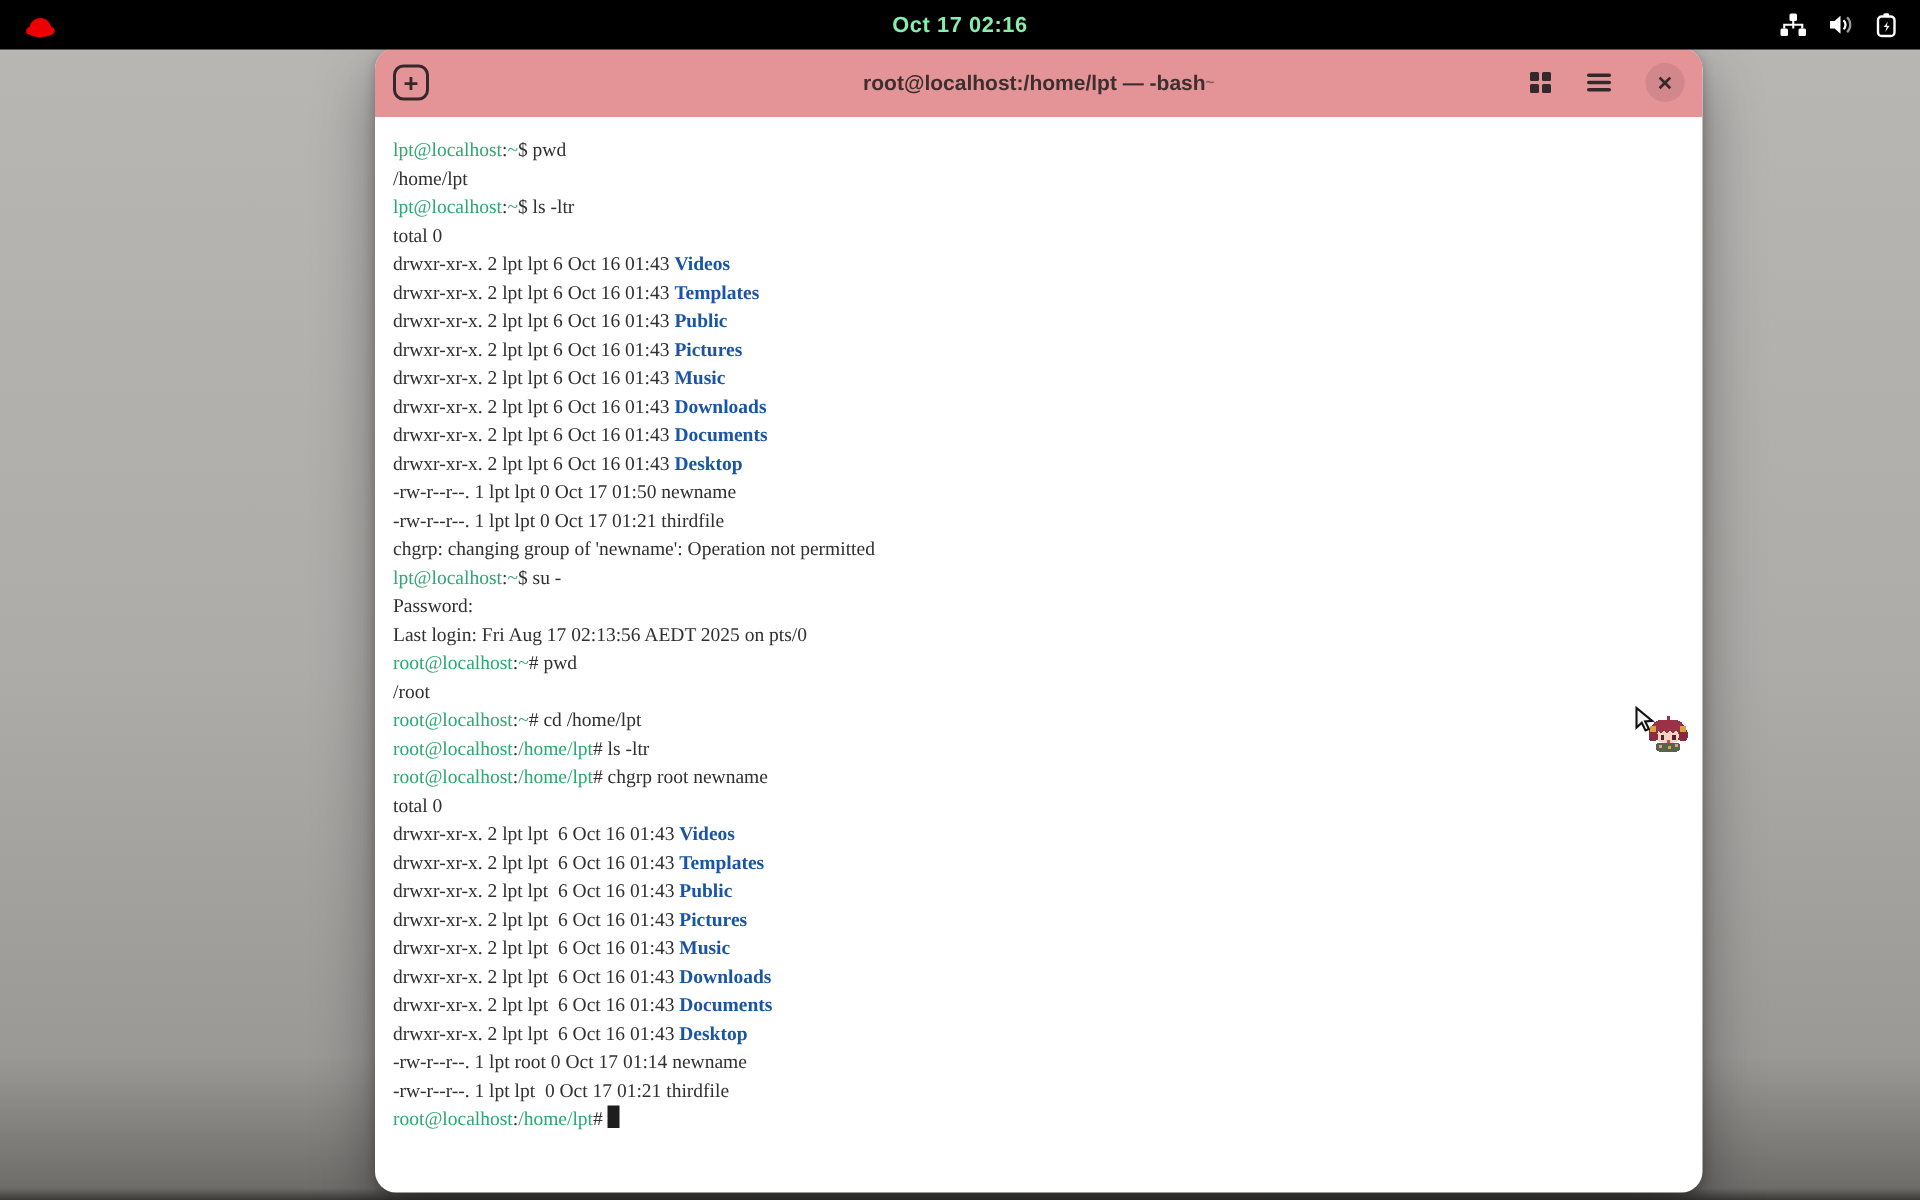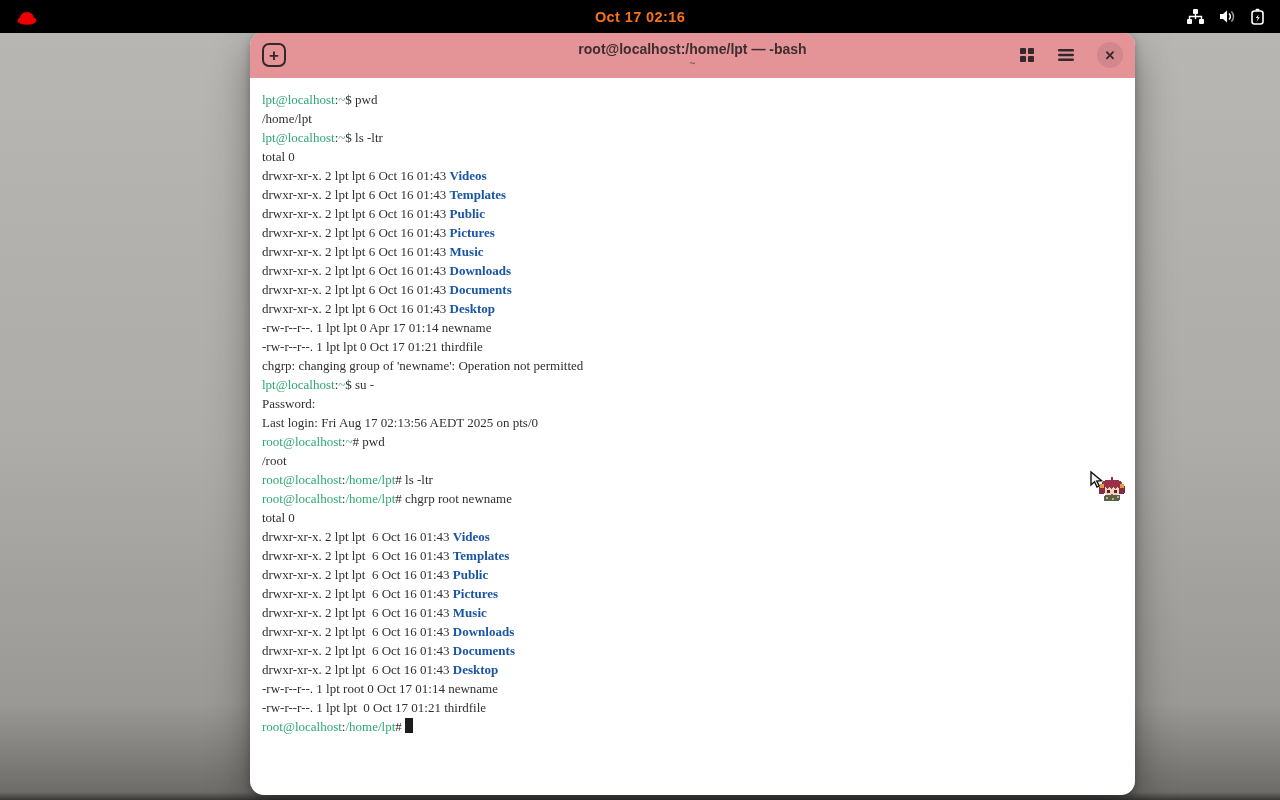--- a/index.html
+++ b/index.html
@@ -22,41 +22,41 @@
 
   
   .topbar{
     position:absolute;left:0;top:0;width:1280px;height:33px;
     background:var(--topbar_bg);
     display:flex;align-items:center;justify-content:space-between;
     padding:0 14px;z-index:50;
   }
   .topbar .clock{
     position:absolute;left:0;right:0;text-align:center;
-    color:#f97316;font-weight:bold;font-size:14.5px;letter-spacing:.4px;
+    color:#86efac;font-weight:bold;font-size:14.5px;letter-spacing:.4px;
   }
   .tray{display:flex;gap:13px;align-items:center;z-index:2;}
   .tray svg{display:block;}
 
   
   .window{
     position:absolute;left:250px;top:32px;width:885px;height:763px;
     border-radius:14px;
     background:var(--terminal_bg);
     box-shadow:0 18px 40px rgba(0,0,0,.38), 0 2px 8px rgba(0,0,0,.25);
     overflow:hidden;z-index:10;
   }
   .titlebar{
     height:46px;background:var(--titlebar);
     display:flex;align-items:center;justify-content:space-between;
     padding:0 12px;position:relative;
   }
   .title-center{
     position:absolute;left:0;right:0;top:0;height:100%;
-    display:flex;flex-direction:column;align-items:center;justify-content:center;
+    display:flex;flex-direction:row;align-items:center;justify-content:center;
     pointer-events:none;
   }
   .title-main{
     color:var(--titlebar_text);font-weight:bold;font-size:14px;line-height:17px;
   }
   .title-sub{
     color:rgba(62,46,48,.55);font-size:10px;line-height:11px;font-weight:bold;
   }
   .newtab-btn{
     width:24px;height:24px;border:2px solid #35282a;border-radius:7px;
@@ -162,28 +162,29 @@
       <div class="term-line"><span class="t-green">lpt@localhost</span><span class="t-fg">:</span><span class="t-green">~</span><span class="t-fg">$ ls -ltr</span></div>
       <div class="term-line"><span class="t-fg">total 0</span></div>
       <div class="term-line"><span class="t-fg">drwxr-xr-x. 2 lpt lpt 6 Oct 16 01:43 </span><span class="t-dir">Videos</span></div>
       <div class="term-line"><span class="t-fg">drwxr-xr-x. 2 lpt lpt 6 Oct 16 01:43 </span><span class="t-dir">Templates</span></div>
       <div class="term-line"><span class="t-fg">drwxr-xr-x. 2 lpt lpt 6 Oct 16 01:43 </span><span class="t-dir">Public</span></div>
       <div class="term-line"><span class="t-fg">drwxr-xr-x. 2 lpt lpt 6 Oct 16 01:43 </span><span class="t-dir">Pictures</span></div>
       <div class="term-line"><span class="t-fg">drwxr-xr-x. 2 lpt lpt 6 Oct 16 01:43 </span><span class="t-dir">Music</span></div>
       <div class="term-line"><span class="t-fg">drwxr-xr-x. 2 lpt lpt 6 Oct 16 01:43 </span><span class="t-dir">Downloads</span></div>
       <div class="term-line"><span class="t-fg">drwxr-xr-x. 2 lpt lpt 6 Oct 16 01:43 </span><span class="t-dir">Documents</span></div>
       <div class="term-line"><span class="t-fg">drwxr-xr-x. 2 lpt lpt 6 Oct 16 01:43 </span><span class="t-dir">Desktop</span></div>
-      <div class="term-line"><span class="t-fg">-rw-r--r--. 1 lpt lpt 0 Apr 17 01:14 newname</span></div>
+      <div class="term-line"><span class="t-fg">-rw-r--r--. 1 lpt lpt 0 Oct 17 01:50 newname</span></div>
       <div class="term-line"><span class="t-fg">-rw-r--r--. 1 lpt lpt 0 Oct 17 01:21 thirdfile</span></div>
       <div class="term-line"><span class="t-fg">chgrp: changing group of 'newname': Operation not permitted</span></div>
       <div class="term-line"><span class="t-green">lpt@localhost</span><span class="t-fg">:</span><span class="t-green">~</span><span class="t-fg">$ su -</span></div>
       <div class="term-line"><span class="t-fg">Password:</span></div>
       <div class="term-line"><span class="t-fg">Last login: Fri Aug 17 02:13:56 AEDT 2025 on pts/0</span></div>
       <div class="term-line"><span class="t-green">root@localhost</span><span class="t-fg">:</span><span class="t-green">~</span><span class="t-fg"># pwd</span></div>
       <div class="term-line"><span class="t-fg">/root</span></div>
+      <div class="term-line"><span class="t-green">root@localhost</span><span class="t-fg">:</span><span class="t-green">~</span><span class="t-fg"># cd /home/lpt</span></div>
       <div class="term-line"><span class="t-green">root@localhost</span><span class="t-fg">:</span><span class="t-green">/home/lpt</span><span class="t-fg"># ls -ltr</span></div>
       <div class="term-line"><span class="t-green">root@localhost</span><span class="t-fg">:</span><span class="t-green">/home/lpt</span><span class="t-fg"># chgrp root newname</span></div>
       <div class="term-line"><span class="t-fg">total 0</span></div>
       <div class="term-line"><span class="t-fg">drwxr-xr-x. 2 lpt lpt  6 Oct 16 01:43 </span><span class="t-dir">Videos</span></div>
       <div class="term-line"><span class="t-fg">drwxr-xr-x. 2 lpt lpt  6 Oct 16 01:43 </span><span class="t-dir">Templates</span></div>
       <div class="term-line"><span class="t-fg">drwxr-xr-x. 2 lpt lpt  6 Oct 16 01:43 </span><span class="t-dir">Public</span></div>
       <div class="term-line"><span class="t-fg">drwxr-xr-x. 2 lpt lpt  6 Oct 16 01:43 </span><span class="t-dir">Pictures</span></div>
       <div class="term-line"><span class="t-fg">drwxr-xr-x. 2 lpt lpt  6 Oct 16 01:43 </span><span class="t-dir">Music</span></div>
       <div class="term-line"><span class="t-fg">drwxr-xr-x. 2 lpt lpt  6 Oct 16 01:43 </span><span class="t-dir">Downloads</span></div>
       <div class="term-line"><span class="t-fg">drwxr-xr-x. 2 lpt lpt  6 Oct 16 01:43 </span><span class="t-dir">Documents</span></div>

